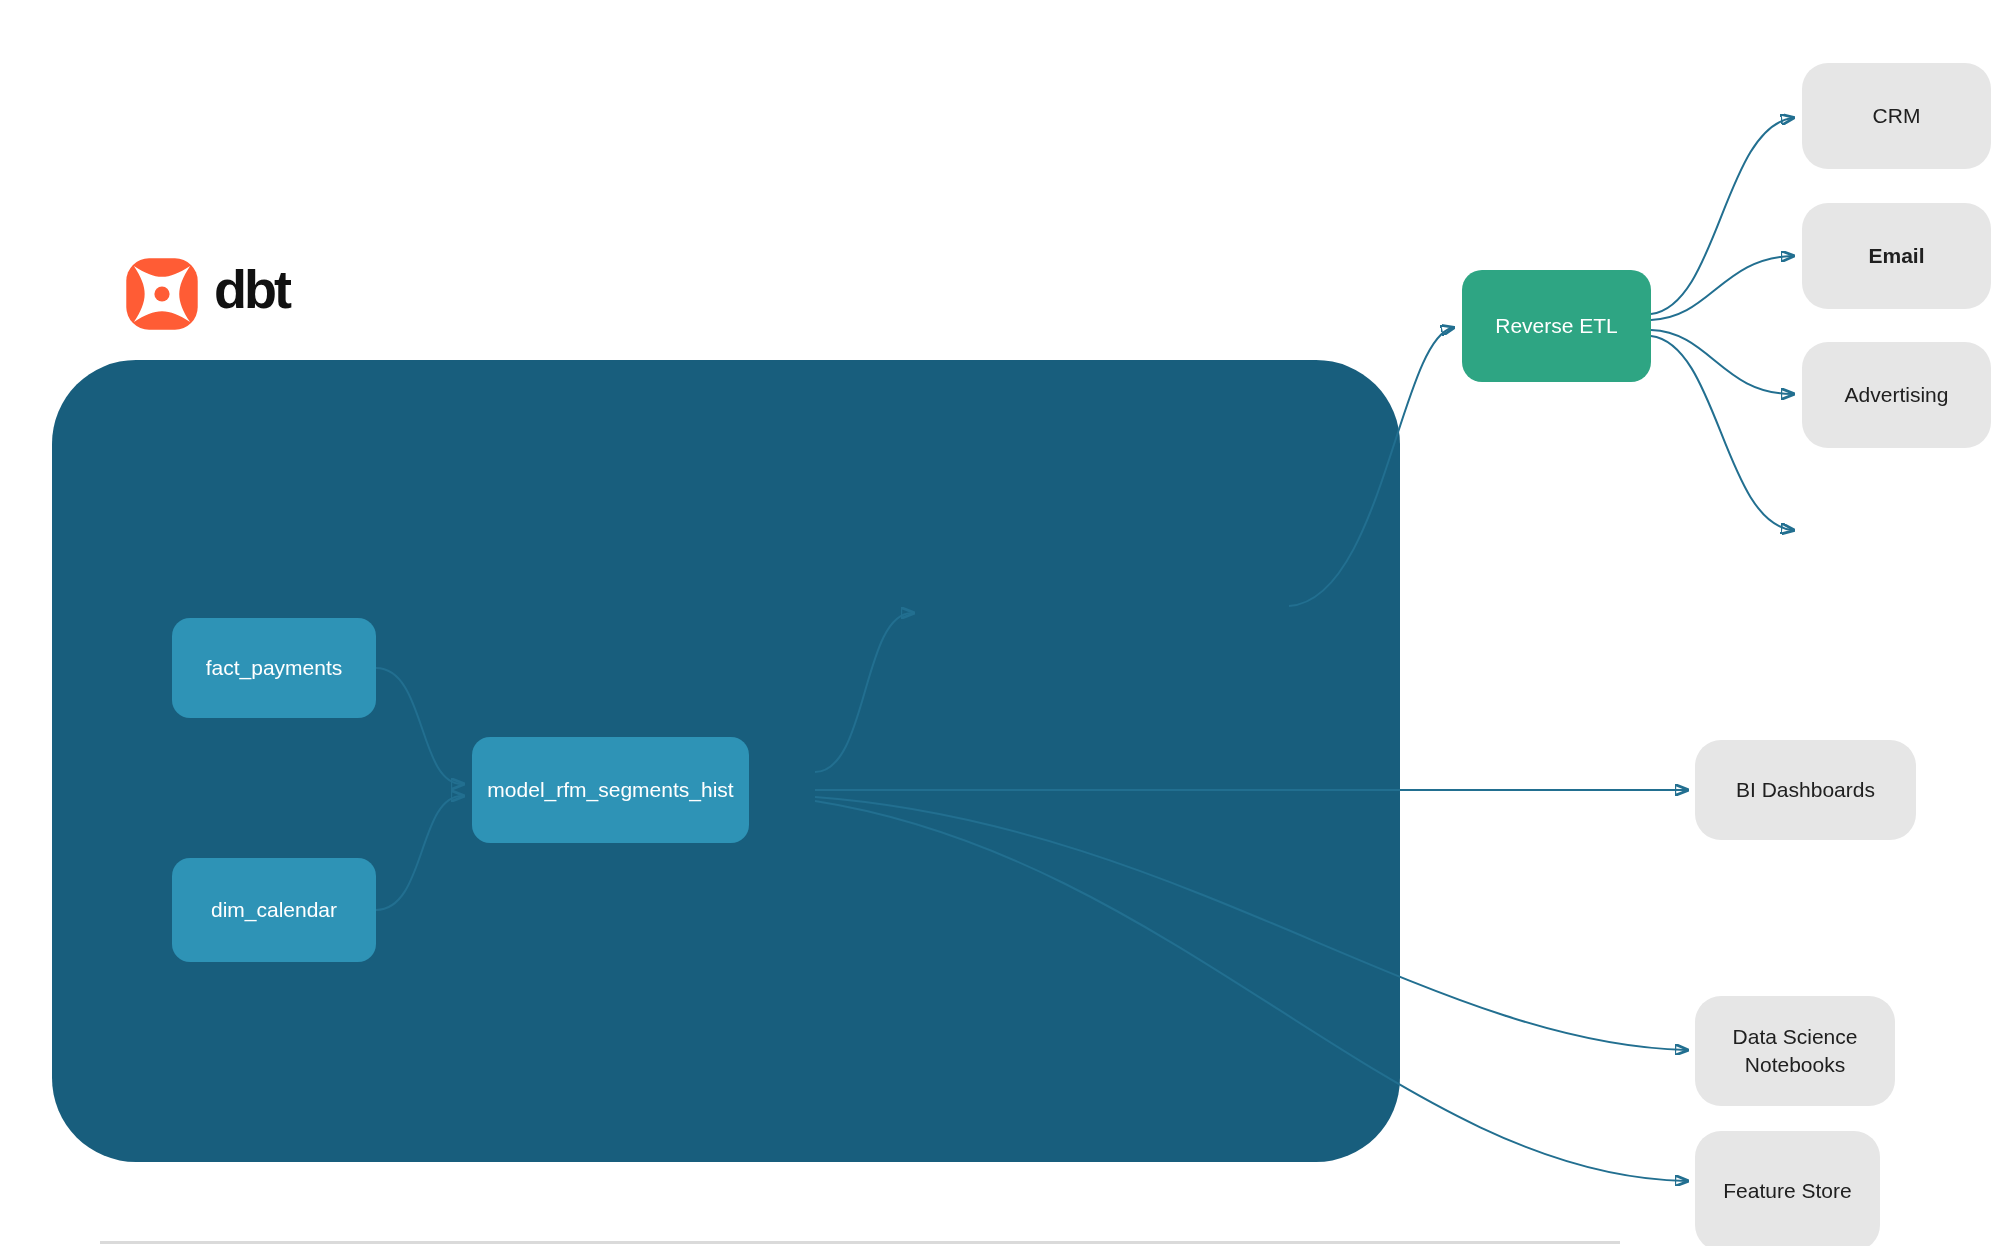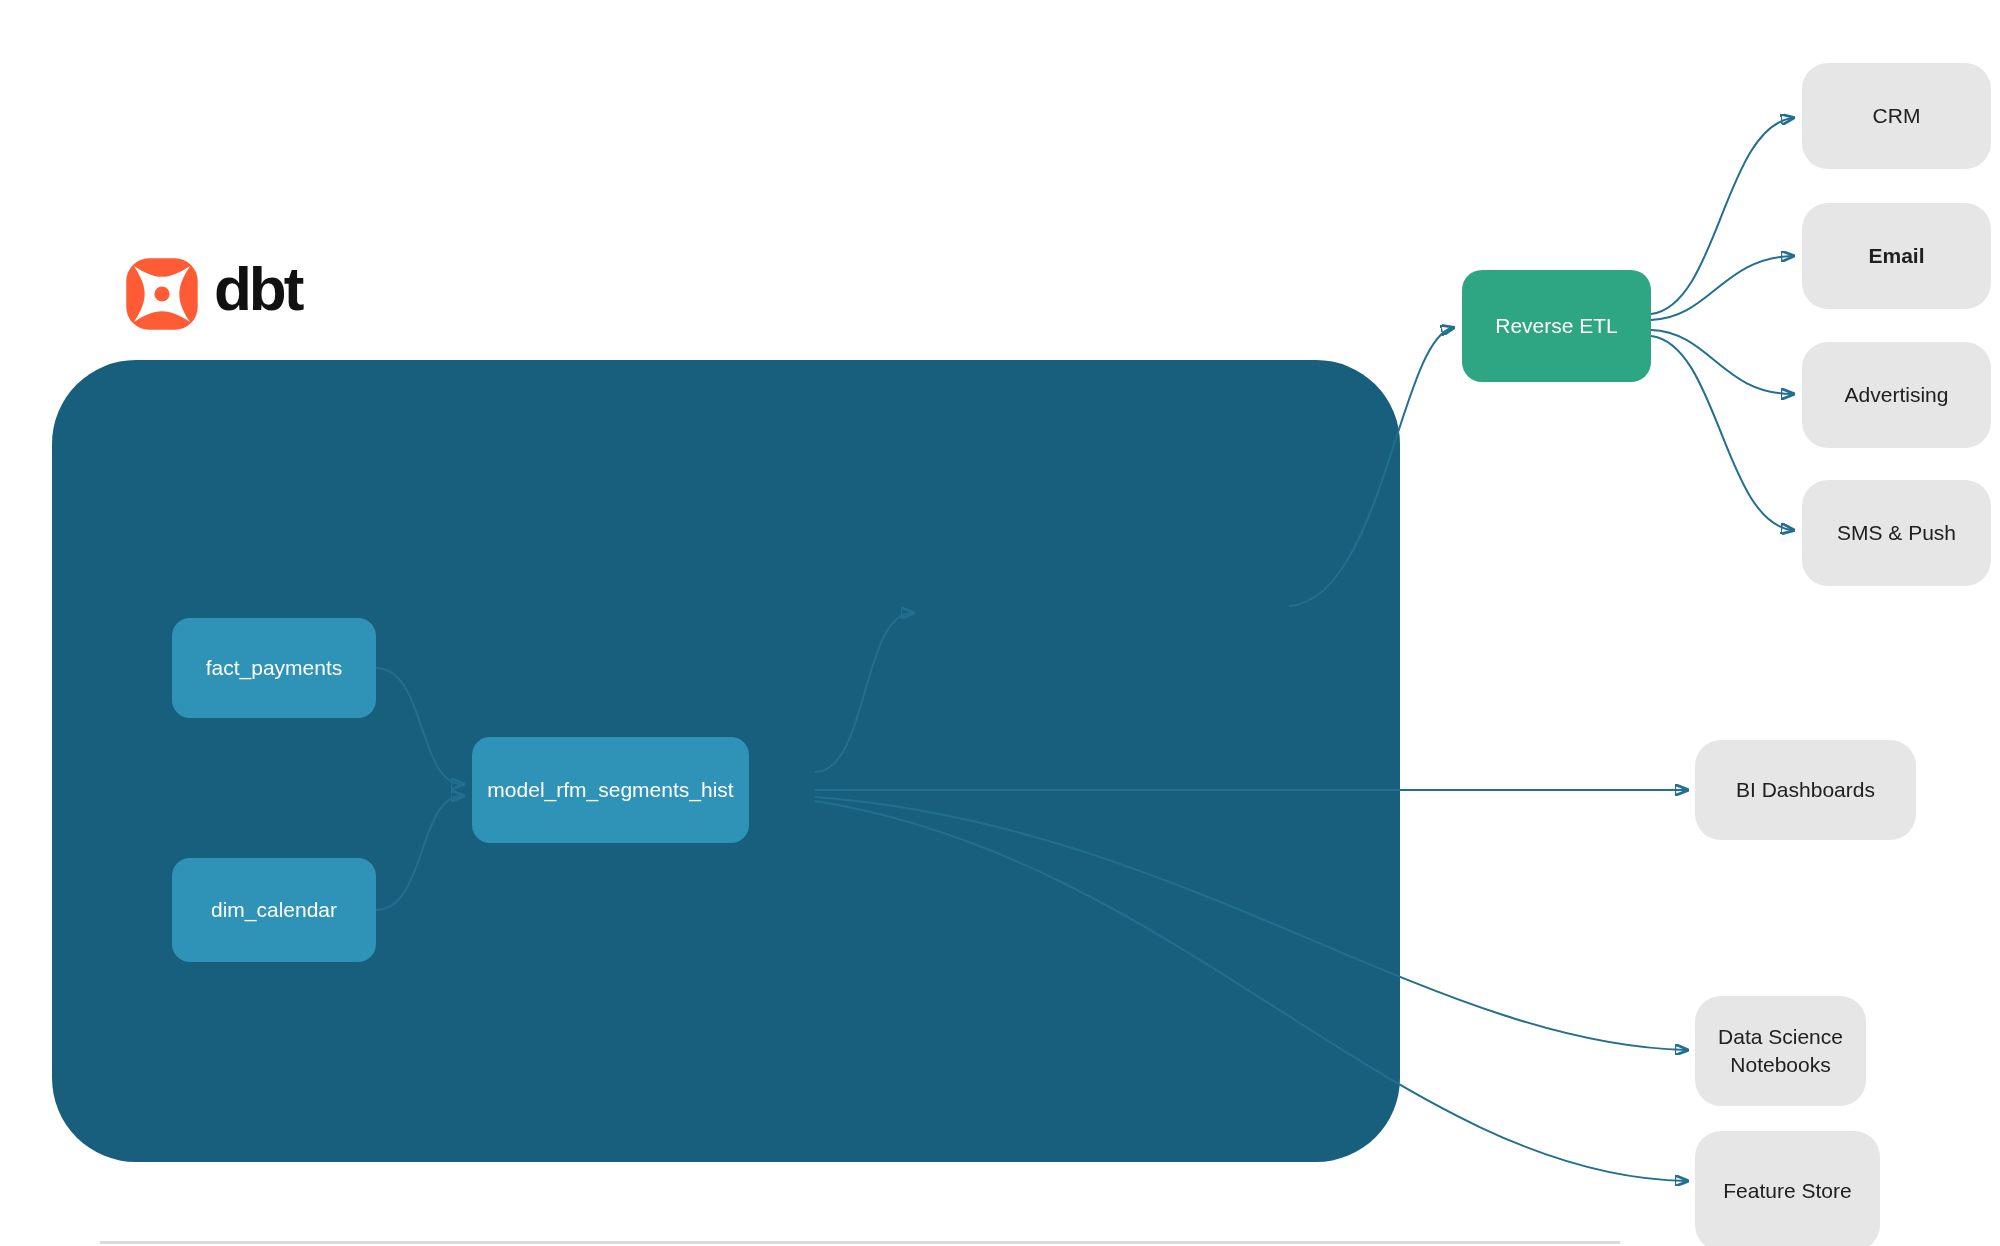--- a/index.html
+++ b/index.html
@@ -33,21 +33,21 @@
   .node-teal  { background: #2E93B6; color: #ffffff; border-radius: 18px; font-size: 21px; }
   .node-green { background: #2EA583; color: #ffffff; border-radius: 20px; font-size: 21px; }
   .node-gray  { background: #E6E6E6; color: #202020; border-radius: 26px; font-size: 21px; padding: 16px 18px; }
 
   .logo {
     position: absolute; left: 124px; top: 256px;
     display: flex; align-items: center; gap: 14px; z-index: 4;
   }
   .logo-icon { width: 76px; height: 76px; display: block; }
   .logo-text {
-    font-size: 62px; font-weight: 800; color: #111111;
+    font-size: 54px; font-weight: 800; color: #111111;
     letter-spacing: -3px; line-height: 0.9; padding-bottom: 10px;
   }
 
   .bottom-line {
     position: absolute; left: 100px; top: 1241px;
     width: 1520px; height: 3px; background: #DADADA; z-index: 0;
   }
 </style>
 </head>
 <body>
@@ -108,29 +108,26 @@
   </div>
 
   <div class="node node-gray" style="left:1802px; top:203px; width:189px; height:106px;font-weight:bold;">
     <span>Email</span>
   </div>
 
   <div class="node node-gray" style="left:1802px; top:342px; width:189px; height:106px;">
     <span>Advertising</span>
   </div>
 
-  <div class="node node-gray" style="left:1802px; top:480px; width:189px; height:106px;">
-    <span>SMS &amp; Push</span>
-  </div>
 
   <div class="node node-gray" style="left:1695px; top:740px; width:221px; height:100px;">
     <span>BI Dashboards</span>
   </div>
 
-  <div class="node node-gray" style="left:1695px; top:996px; width:171px; height:110px;">
+  <div class="node node-gray" style="left:1695px; top:996px; width:200px; height:110px;">
     <span>Data Science Notebooks</span>
   </div>
 
   <div class="node node-gray" style="left:1695px; top:1131px; width:185px; height:120px;">
     <span>Feature Store</span>
   </div>
 
 </div>
 
 </body></html>

